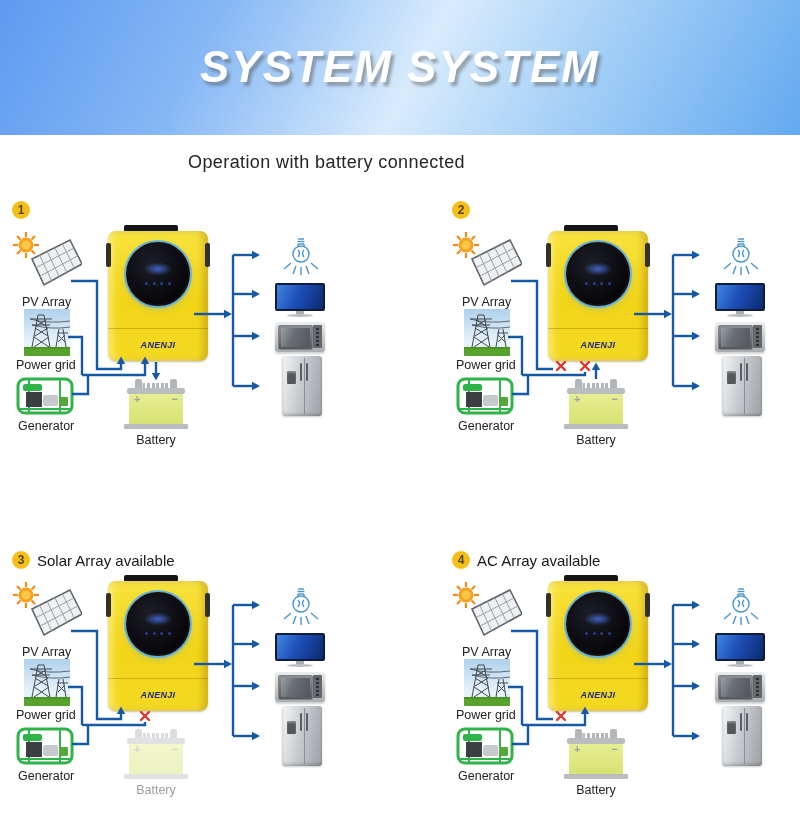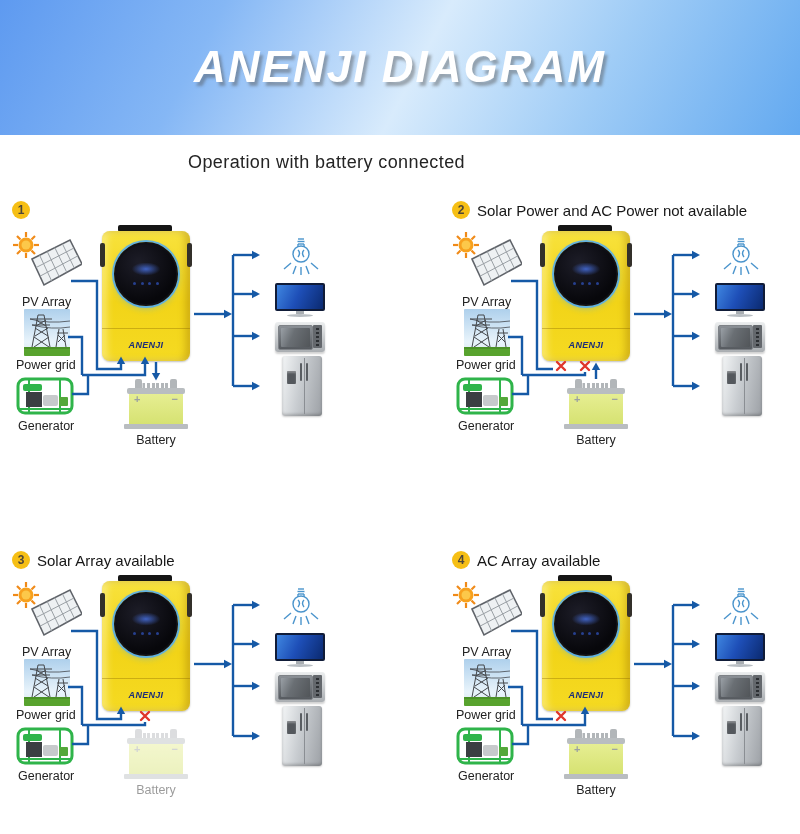--- a/index.html
+++ b/index.html
@@ -31,21 +31,21 @@
   .faded{opacity:.45}
 
   
   .icon{position:absolute;}
   .pv-icon{left:4px;top:38px;width:70px;height:62px}
   .grid-icon{left:16px;top:116px;width:46px;height:47px;overflow:hidden;border-radius:1px;
     background:linear-gradient(180deg,#aed0ec 0%,#e9f4fb 70%,#d9e7ee 100%);}
   .gen-icon{left:8px;top:180px;width:58px;height:44px}
 
   
-  .inverter{position:absolute;left:94px;top:38px;width:88px;height:130px;}
+  .inverter{position:absolute;left:100px;top:38px;width:100px;height:130px;}
   .inv-topbar{position:absolute;left:16px;top:-6px;width:54px;height:7px;background:#151515;border-radius:2px;}
   .inv-body{position:absolute;inset:0;border-radius:8px;
     background:linear-gradient(180deg,#f8e23c 0%,#f2d418 55%,#f5da22 100%);
     box-shadow:inset -5px 0 7px rgba(150,110,0,.35),inset 5px 0 7px rgba(255,246,170,.55),0 1px 2px rgba(0,0,0,.25);}
   .inv-side{position:absolute;width:5px;height:24px;background:#33302a;top:12px;border-radius:2px;}
   .inv-side.l{left:-2px}.inv-side.r{right:-2px}
   .inv-screen{position:absolute;left:50%;top:11px;transform:translateX(-50%);width:60px;height:60px;border-radius:50%;
     background:radial-gradient(circle at 38% 32%,#1d1d28 0%,#07070b 70%);border:2px solid #101016;
     box-shadow:0 0 0 2px rgba(84,173,238,.9),0 3px 6px rgba(84,173,238,.45);}
   .inv-glow{position:absolute;left:50%;top:42%;transform:translate(-50%,-50%);width:28px;height:13px;
@@ -100,21 +100,21 @@
   .wires .w{stroke:#1559a6;stroke-width:2.4;fill:none;}
   .wires .a{fill:#1559a6;stroke:none;}
   .wires .x{stroke:#df352b;stroke-width:2.4;fill:none;stroke-linecap:round;}
 </style>
 </head>
 <body>
 
 <div class="page">
 
   <header class="banner">
-    <h1 class="banner-title">ANENJI DIAGRAM</h1>
+    <h1 class="banner-title">SYSTEM SYSTEM</h1>
   </header>
 
   <div class="section-h sh1">Operation with battery connected</div>
 
   <section class="panel" style="left:8px;top:193px">
     <div class="panel-title">
       <span class="num-badge">1</span>
     </div>
 
     <div class="icon pv-icon">
@@ -276,21 +276,20 @@
       <path class="w" d="M225,143 H244"></path>
         <path class="a" d="M244,138.8 L252,143 L244,147.2 Z"></path>
       <path class="w" d="M225,193 H244"></path>
         <path class="a" d="M244,188.8 L252,193 L244,197.2 Z"></path>
     </svg>
   </section>
 
   <section class="panel" style="left:448px;top:193px">
     <div class="panel-title">
       <span class="num-badge">2</span>
-      <span class="panel-title-text">Solar Power and AC Power not available</span>
     </div>
 
     <div class="icon pv-icon">
       <svg viewBox="0 0 70 62" width="70" height="62">
         <g stroke="#f08a18" stroke-width="2.2">
           <line x1="14" y1="1" x2="14" y2="6"></line>
             <line x1="14" y1="22" x2="14" y2="27"></line>
           <line x1="1" y1="14" x2="6" y2="14"></line>
             <line x1="22" y1="14" x2="27" y2="14"></line>
           <line x1="5" y1="5" x2="8.5" y2="8.5"></line>

